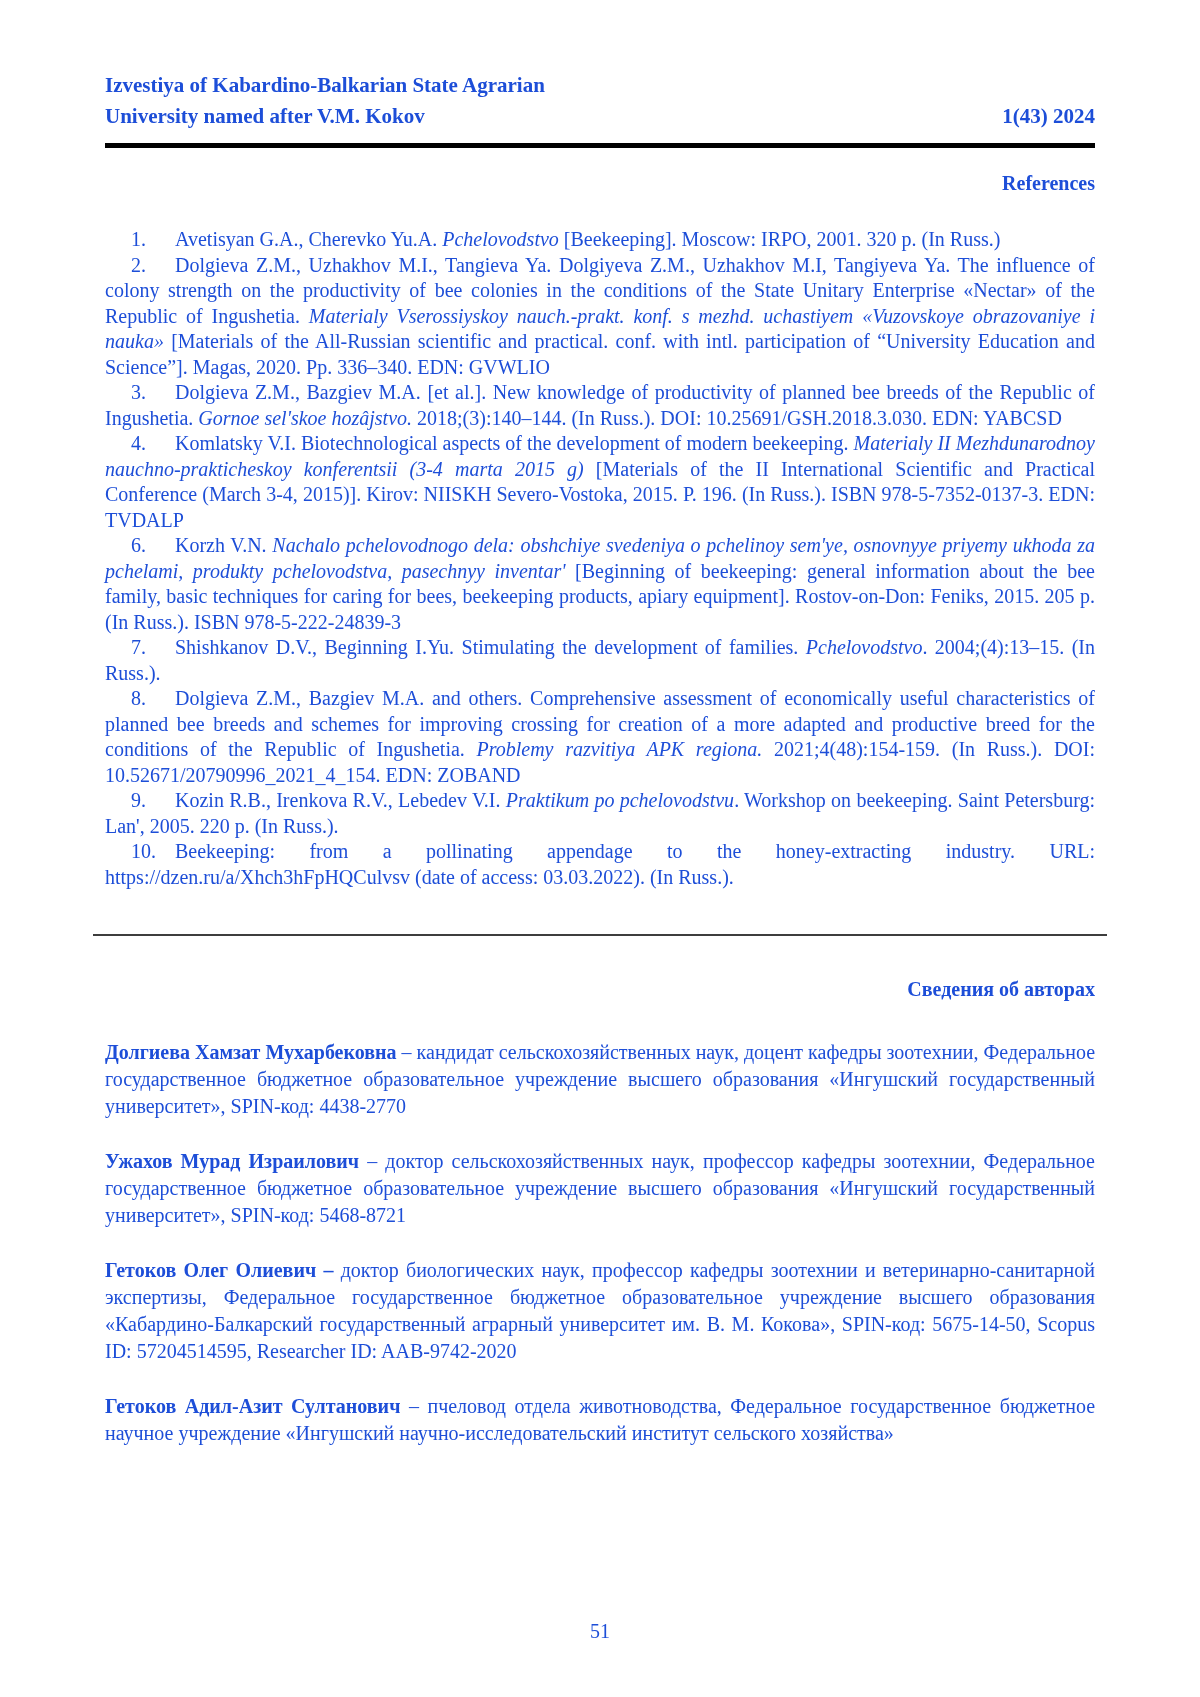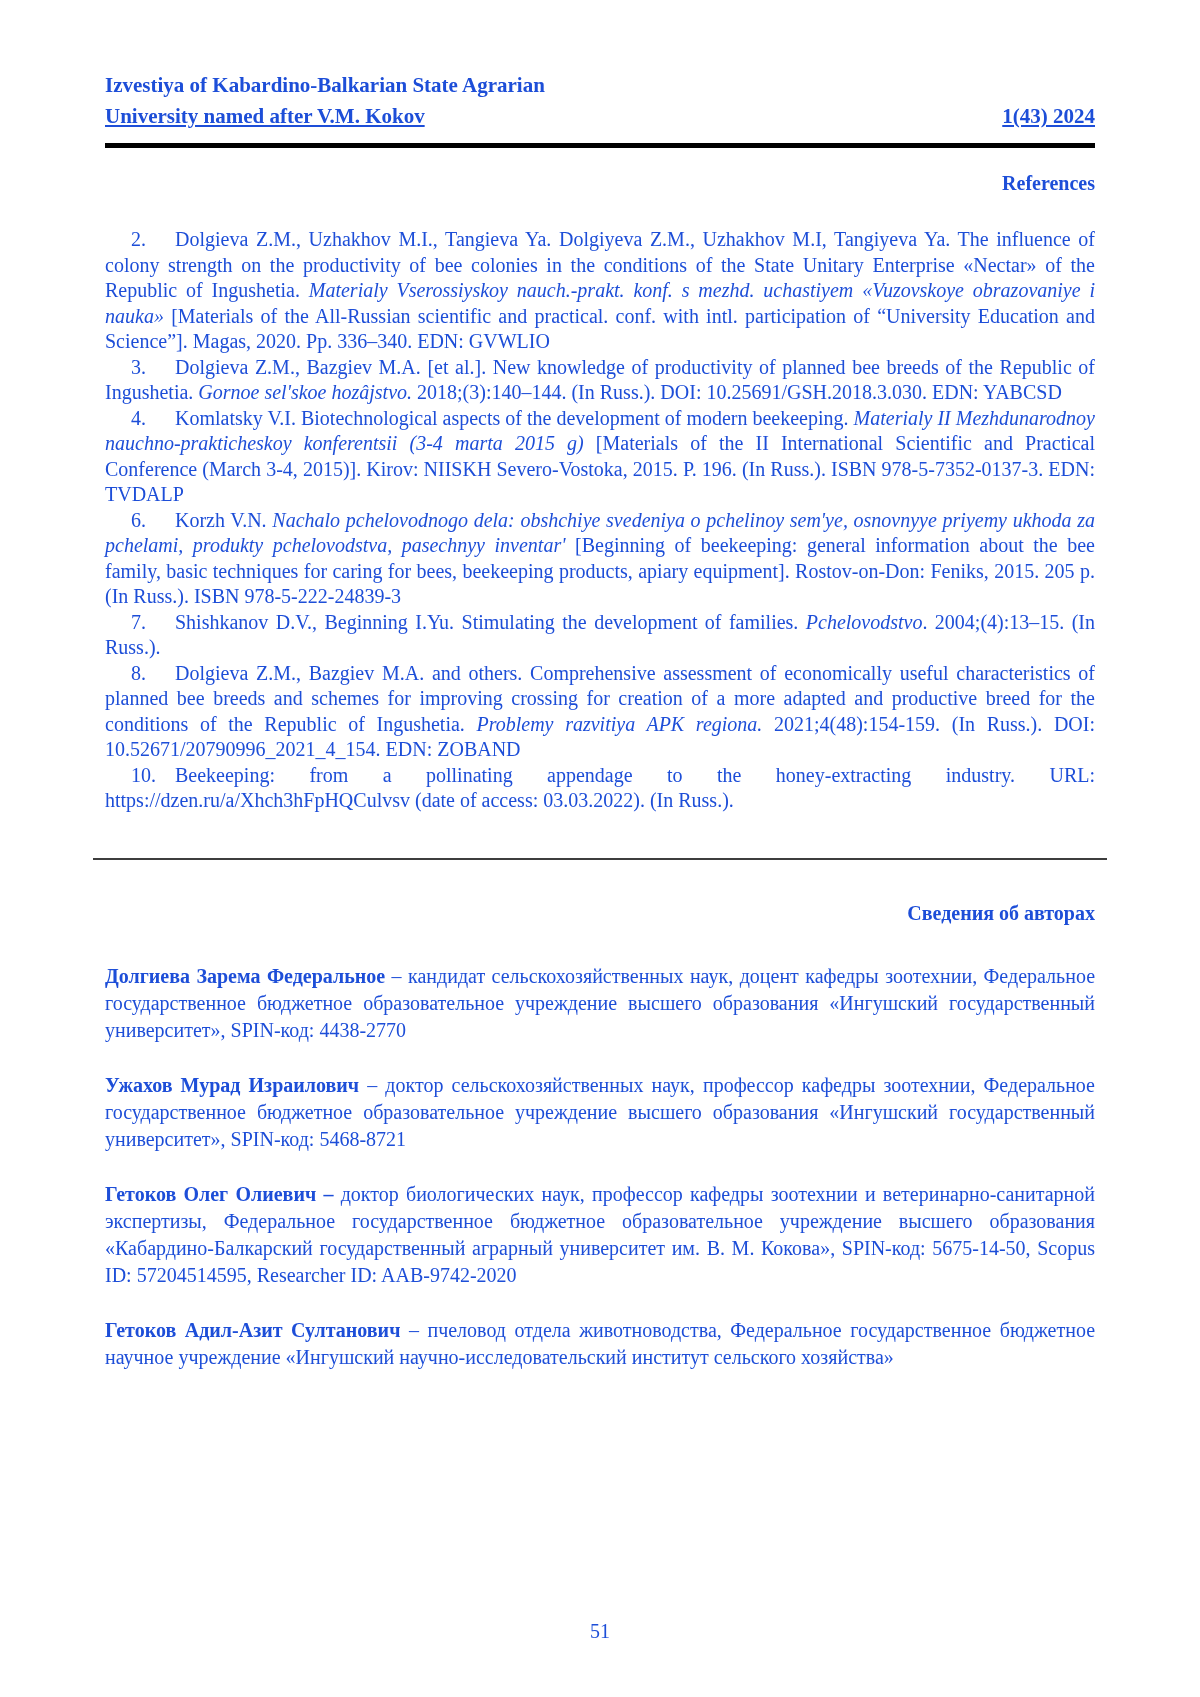--- a/index.html
+++ b/index.html
@@ -12,21 +12,21 @@
     box-sizing: border-box;
     padding: 58px 105px 0 105px;
     font-family: "Liberation Serif", "DejaVu Serif", serif;
     color: #1d4ed8;
     overflow: hidden;
     display: flex;
     flex-direction: column;
   }
   
   .j-header { font-weight: bold; font-size: 21px; line-height: 31px; }
-  .j-header .row2 { display: flex; justify-content: space-between; align-items: flex-start; text-decoration: underline; }
+  .j-header .row2 { display: flex; justify-content: space-between; align-items: flex-start; }
   .rule-thick { height: 5px; background: #000; margin-top: 11px; flex: 0 0 auto; }
   
   .section-title {
     text-align: right;
     font-weight: bold;
     font-size: 20px;
     margin: 24px 0 32px 0;
   }
   .authors-title { margin: 42px 0 38px 0; }
   
@@ -69,35 +69,37 @@
       <span>University named after V.M. Kokov</span>
       <span>1(43) 2024</span>
     </div>
   </div>
 
   <div class="rule-thick"></div>
 
   <div class="section-title">References</div>
 
   <div class="refs" id="refs">
+      <p class="ref"><span class="ref-num">1.</span><span>Avetisyan G.A., Cherevko Yu.A. </span><span class="it">Pchelovodstvo</span><span> [Beekeeping]. Moscow: IRPO, 2001. 320 p. (In Russ.)</span></p>
       <p class="ref"><span class="ref-num">2.</span><span>Dolgieva Z.M., Uzhakhov M.I., Tangieva Ya. Dolgiyeva Z.M., Uzhakhov M.I, Tangiyeva Ya. The influence of colony strength on the productivity of bee colonies in the conditions of the State Unitary Enterprise «Nectar» of the Republic of Ingushetia. </span><span class="it">Materialy Vserossiyskoy nauch.-prakt. konf. s mezhd. uchastiyem «Vuzovskoye obrazovaniye i nauka»</span><span> [Materials of the All-Russian scientific and practical. conf. with intl. participation of “University Education and Science”]. Magas, 2020. Pp. 336–340. EDN: GVWLIO</span></p>
       <p class="ref"><span class="ref-num">3.</span><span>Dolgieva Z.M., Bazgiev M.A. [et al.]. New knowledge of productivity of planned bee breeds of the Republic of Ingushetia. </span><span class="it">Gornoe sel'skoe hozâjstvo.</span><span> 2018;(3):140–144. (In Russ.). DOI: 10.25691/GSH.2018.3.030. EDN: YABCSD</span></p>
       <p class="ref"><span class="ref-num">4.</span><span>Komlatsky V.I. Biotechnological aspects of the development of modern beekeeping. </span><span class="it">Materialy II Mezhdunarodnoy nauchno-prakticheskoy konferentsii (3-4 marta 2015 g)</span><span> [Materials of the II International Scientific and Practical Conference (March 3-4, 2015)]. Kirov: NIISKH Severo-Vostoka, 2015. P. 196. (In Russ.). ISBN 978-5-7352-0137-3. EDN: TVDALP</span></p>
       <p class="ref"><span class="ref-num">6.</span><span>Korzh V.N. </span><span class="it">Nachalo pchelovodnogo dela: obshchiye svedeniya o pchelinoy sem'ye, osnovnyye priyemy ukhoda za pchelami, produkty pchelovodstva, pasechnyy inventar'</span><span> [Beginning of beekeeping: general information about the bee family, basic techniques for caring for bees, beekeeping products, apiary equipment]. Rostov-on-Don: Feniks, 2015. 205 p. (In Russ.). ISBN 978-5-222-24839-3</span></p>
       <p class="ref"><span class="ref-num">7.</span><span>Shishkanov D.V., Beginning I.Yu. Stimulating the development of families. </span><span class="it">Pchelovodstvo</span><span>. 2004;(4):13–15. (In Russ.).</span></p>
       <p class="ref"><span class="ref-num">8.</span><span>Dolgieva Z.M., Bazgiev M.A. and others. Comprehensive assessment of economically useful characteristics of planned bee breeds and schemes for improving crossing for creation of a more adapted and productive breed for the conditions of the Republic of Ingushetia. </span><span class="it">Problemy razvitiya APK regiona.</span><span> 2021;4(48):154-159. (In Russ.). DOI: 10.52671/20790996_2021_4_154. EDN: ZOBAND</span></p>
+      <p class="ref"><span class="ref-num">9.</span><span>Kozin R.B., Irenkova R.V., Lebedev V.I. </span><span class="it">Praktikum po pchelovodstvu</span><span>. Workshop on beekeeping. Saint Petersburg: Lan', 2005. 220 p. (In Russ.).</span></p>
       <p class="ref"><span class="ref-num">10.</span><span>Beekeeping: from a pollinating appendage to the honey-extracting industry. URL: https://dzen.ru/a/Xhch3hFpHQCulvsv (date of access: 03.03.2022). (In Russ.).</span></p>
     </div>
 
   <div class="rule-thin"></div>
 
   <div class="section-title authors-title" lang="ru">Сведения об авторах</div>
 
   <div id="authors" lang="ru">
-      <p class="author"><span class="author-name">Долгиева Зарема Федеральное</span><span> – кандидат сельскохозяйственных наук, доцент кафедры зоотехнии, Федеральное государственное бюджетное образовательное учреждение высшего образования «Ингушский государственный университет», SPIN-код: 4438-2770</span></p>
+      <p class="author"><span class="author-name">Долгиева Хамзат Мухарбековна</span><span> – кандидат сельскохозяйственных наук, доцент кафедры зоотехнии, Федеральное государственное бюджетное образовательное учреждение высшего образования «Ингушский государственный университет», SPIN-код: 4438-2770</span></p>
       <p class="author"><span class="author-name">Ужахов Мурад Израилович</span><span> – доктор сельскохозяйственных наук, профессор кафедры зоотехнии, Федеральное государственное бюджетное образовательное учреждение высшего образования «Ингушский государственный университет», SPIN-код: 5468-8721</span></p>
       <p class="author"><span class="author-name">Гетоков Олег Олиевич –</span><span> доктор биологических наук, профессор кафедры зоотехнии и ветеринарно-санитарной экспертизы, Федеральное государственное бюджетное образовательное учреждение высшего образования «Кабардино-Балкарский государственный аграрный университет им. В. М. Кокова», SPIN-код: 5675-14-50, Scopus ID: 57204514595, Researcher ID: AAB-9742-2020</span></p>
       <p class="author"><span class="author-name">Гетоков Адил-Азит Султанович</span><span> – пчеловод отдела животноводства, Федеральное государственное бюджетное научное учреждение «Ингушский научно-исследовательский институт сельского хозяйства»</span></p>
     </div>
 
   <div class="page-footer">
     <span>51</span>
   </div>
 
 </div>

